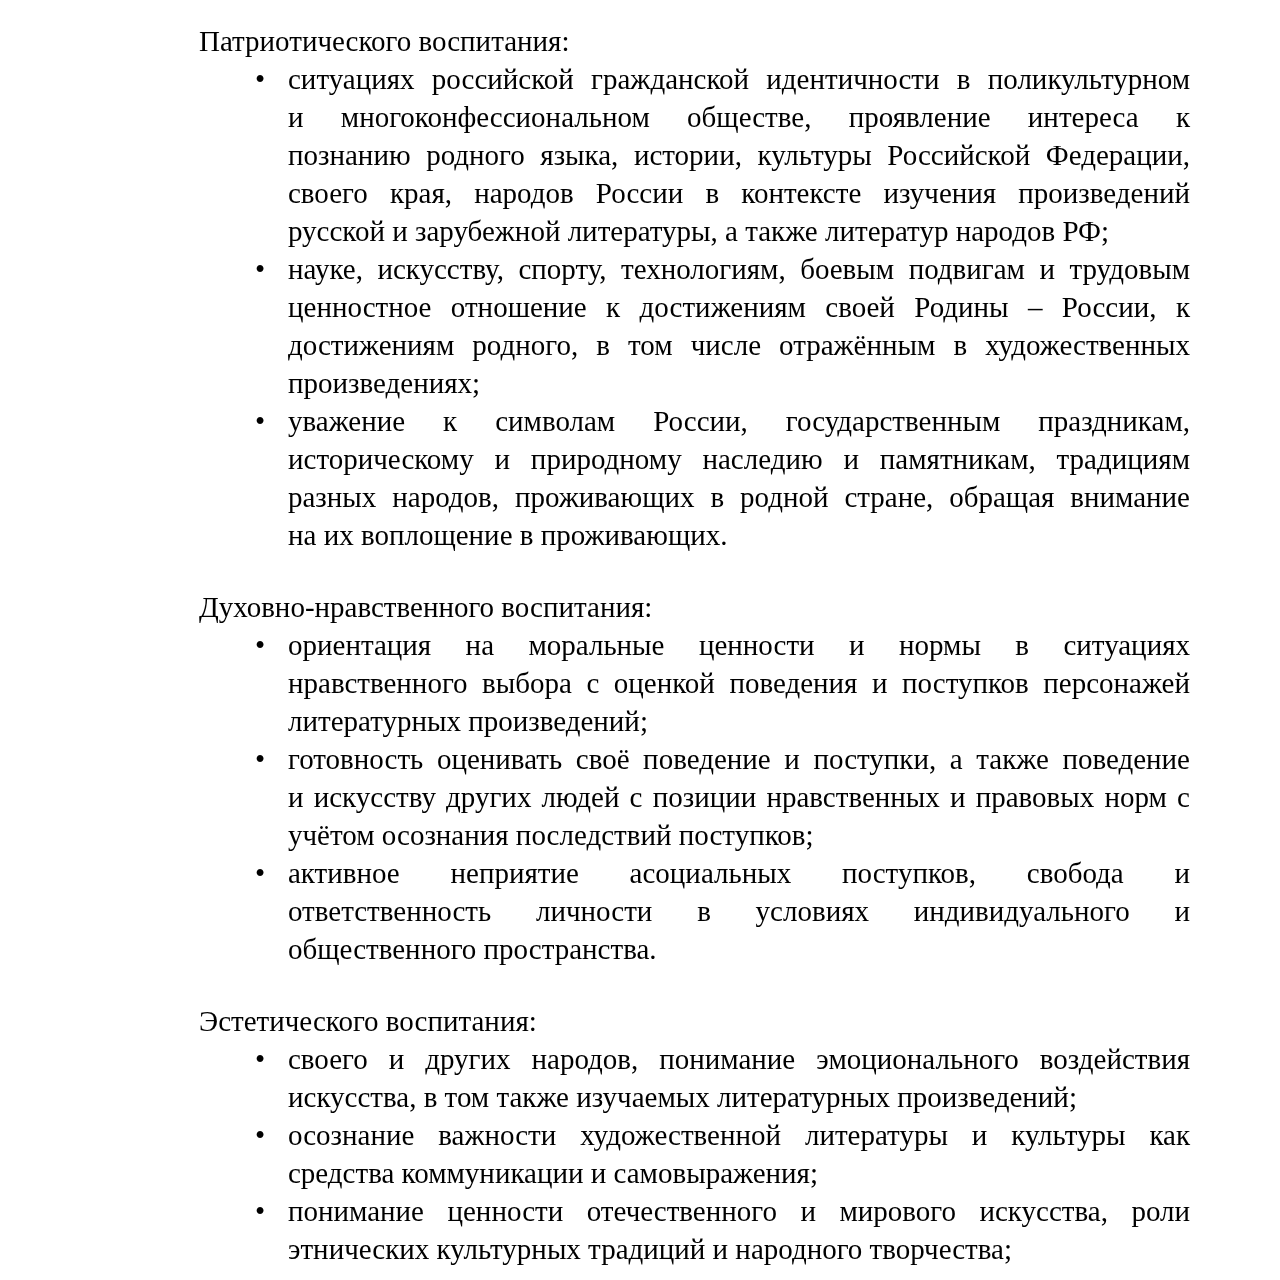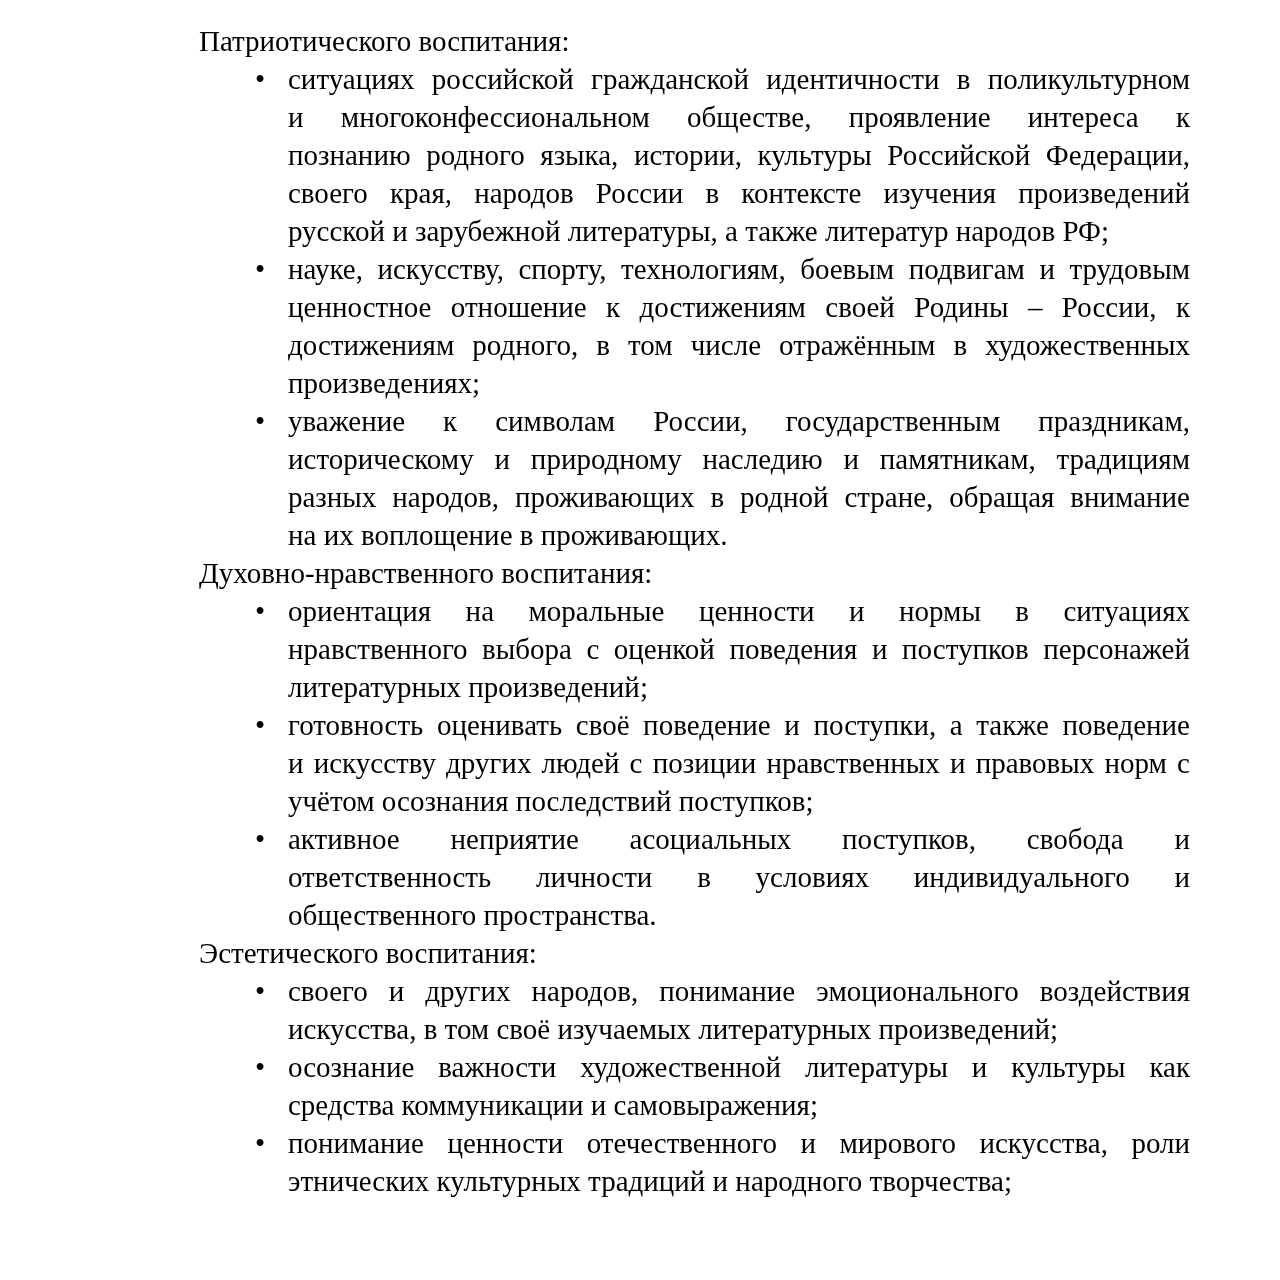--- a/index.html
+++ b/index.html
@@ -17,21 +17,21 @@
     line-height: 38px;
     position: relative;
   }
   .page {
     position: absolute;
     left: 199px;
     top: 22px;
     width: 991px;
   }
   .section { margin: 0; }
-  .section + .section { }
+  .section + .section { margin-top: 34px; }
   .heading {
     font-weight: normal;
     text-align: left;
   }
   ul.bullets {
     margin: 0;
     padding: 0 0 0 89px; 
     list-style: none;
   }
   ul.bullets li {
@@ -108,21 +108,21 @@
           <div class="line last">общественного пространства.</div>
         </li>
       </ul>
     </section>
     <section class="section">
       <div class="heading">Эстетического воспитания:</div>
       <ul class="bullets">
         <li>
           <span class="marker">•</span>
           <div class="line">своего и других народов, понимание эмоционального воздействия</div>
-          <div class="line last">искусства, в том своё изучаемых литературных произведений;</div>
+          <div class="line last">искусства, в том также изучаемых литературных произведений;</div>
         </li>
         <li>
           <span class="marker">•</span>
           <div class="line">осознание важности художественной литературы и культуры как</div>
           <div class="line last">средства коммуникации и самовыражения;</div>
         </li>
         <li>
           <span class="marker">•</span>
           <div class="line">понимание ценности отечественного и мирового искусства, роли</div>
           <div class="line last">этнических культурных традиций и народного творчества;</div>

